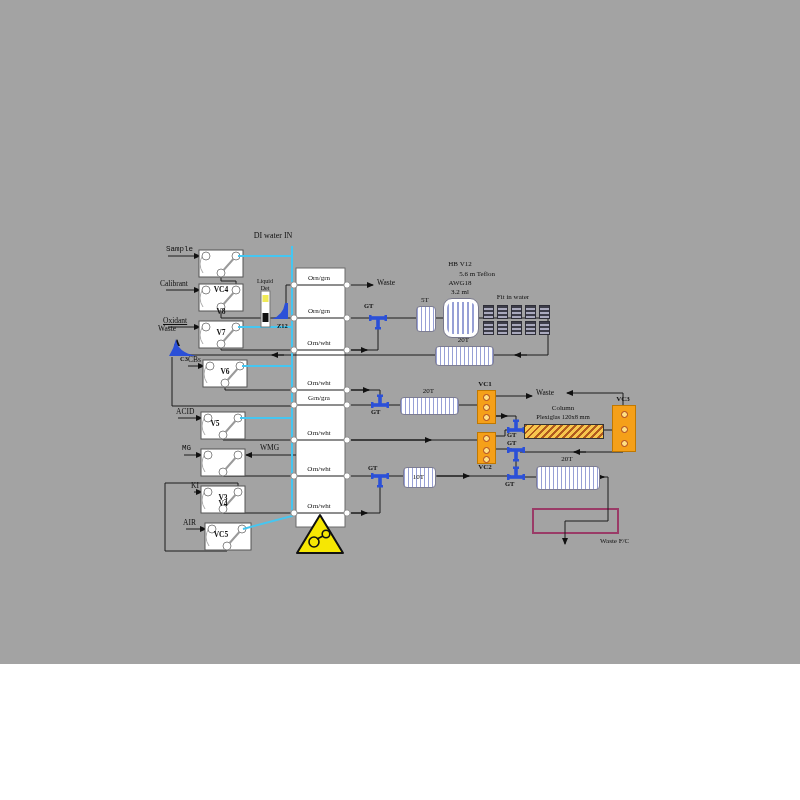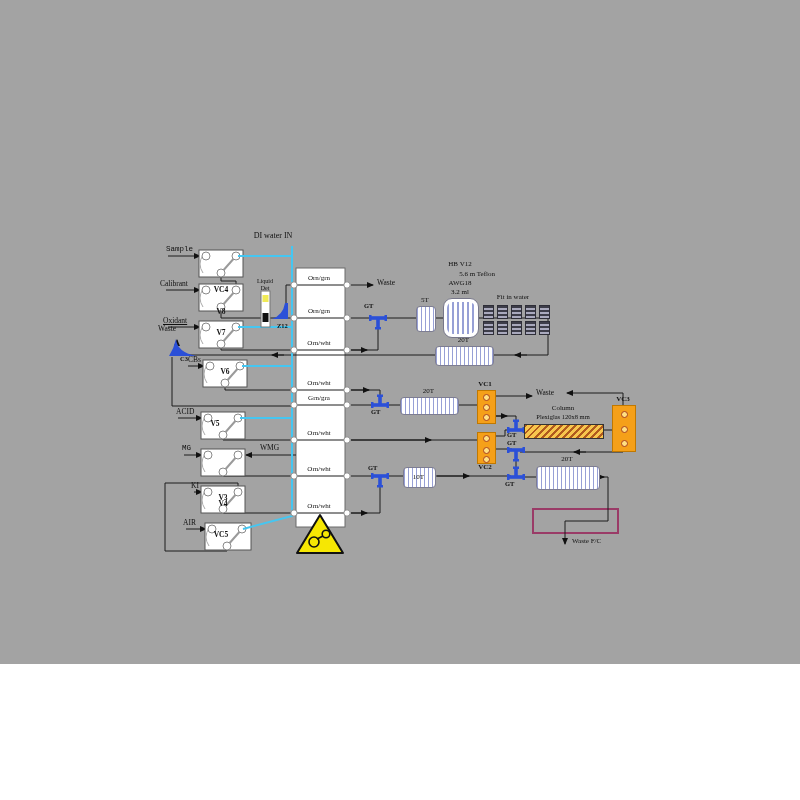--- a/index.html
+++ b/index.html
@@ -325,21 +325,21 @@
 <div class="lbl s7 c" style="left:292px;top:340px;width:54px;">Orn/wht</div>
 <div class="lbl s7 c" style="left:292px;top:380px;width:54px;">Orn/wht</div>
 <div class="lbl s7 c" style="left:292px;top:395px;width:54px;">Grn/gra</div>
 <div class="lbl s7 c" style="left:292px;top:430px;width:54px;">Orn/wht</div>
 <div class="lbl s7 c" style="left:292px;top:466px;width:54px;">Orn/wht</div>
 <div class="lbl s7 c" style="left:292px;top:503px;width:54px;">Orn/wht</div>
 
 <div class="lbl" style="left:377px;top:279px;">Waste</div>
 <div class="lbl" style="left:536px;top:389px;">Waste</div>
 <div class="lbl" style="left:158px;top:325px;">Waste</div>
-<div class="lbl s7" style="left:572px;top:538px;">Waste F/C</div>
+<div class="lbl s7" style="left:600px;top:538px;">Waste F/C</div>
 
 <div class="lbl b s65" style="left:364px;top:303px;">GT</div>
 <div class="lbl b s65" style="left:371px;top:409px;">GT</div>
 <div class="lbl b s65" style="left:368px;top:465px;">GT</div>
 <div class="lbl b s65" style="left:507px;top:432px;">GT</div>
 <div class="lbl b s65" style="left:507px;top:440px;">GT</div>
 <div class="lbl b s65" style="left:505px;top:481px;">GT</div>
 
 <div class="lbl s7 c" style="left:425px;top:261px;width:70px;">HB V12</div>
 <div class="lbl s7 c" style="left:425px;top:271px;width:70px;text-align:right;">5.6 m Teflon</div>

